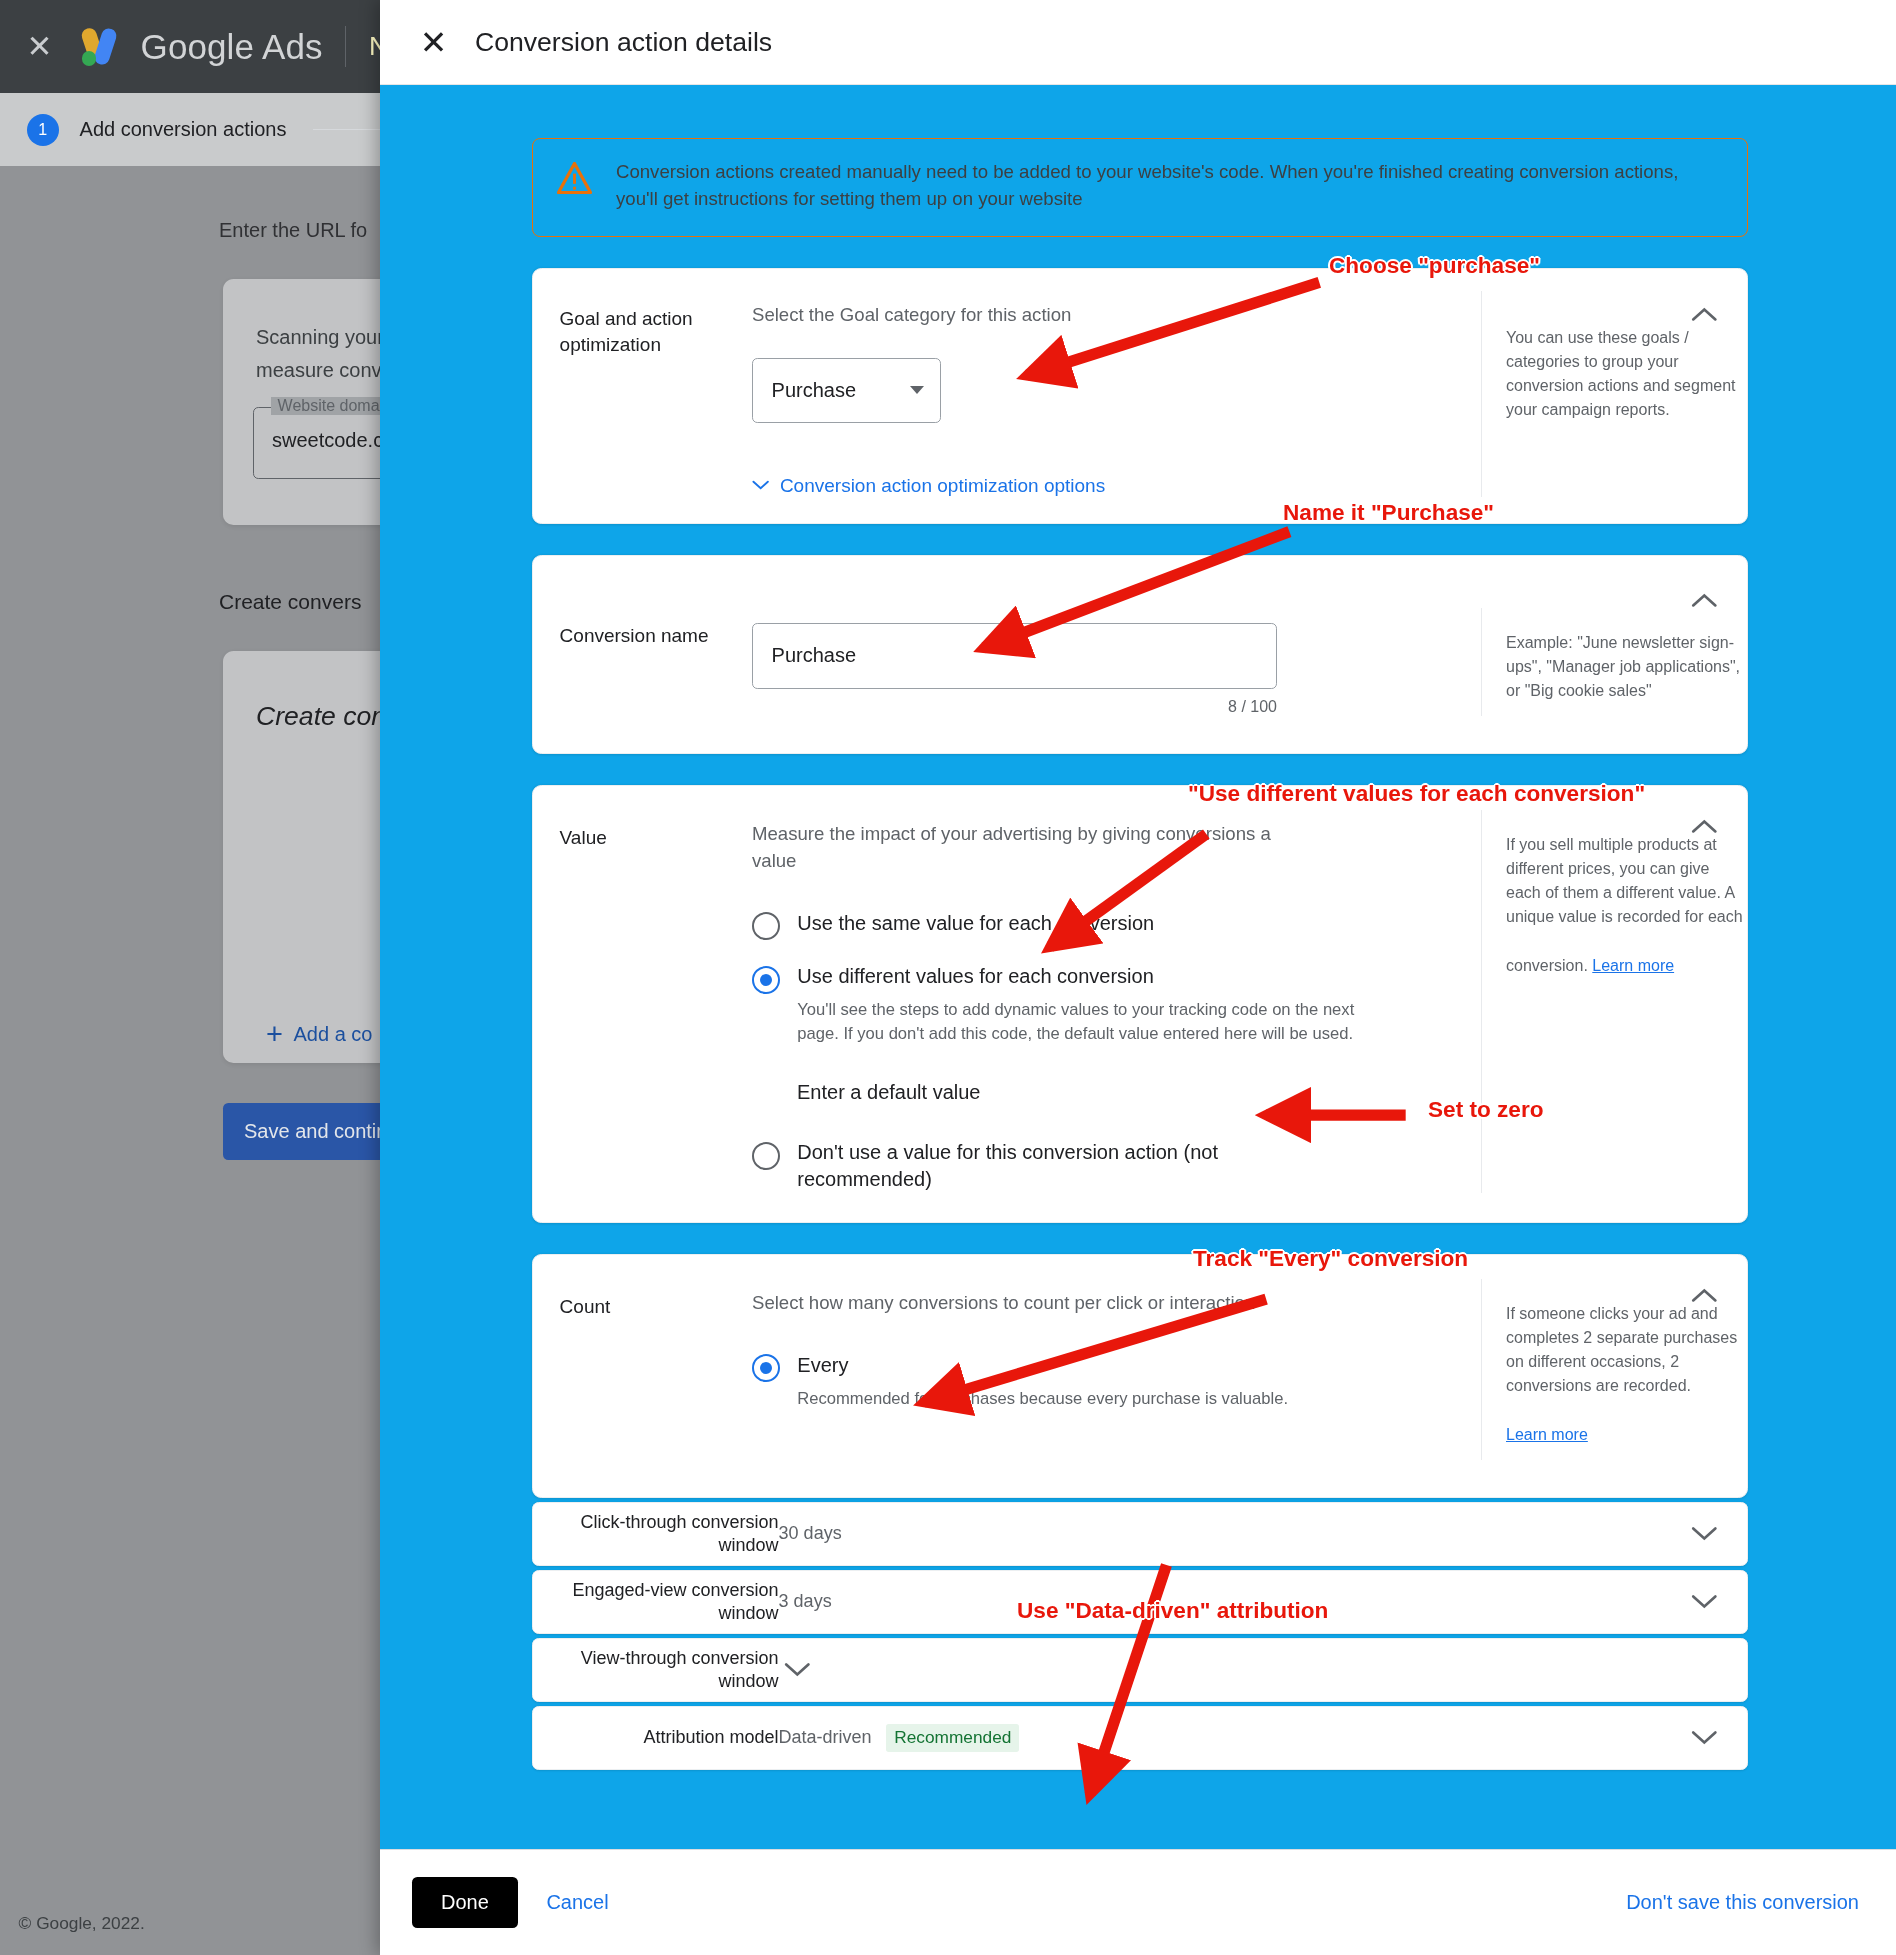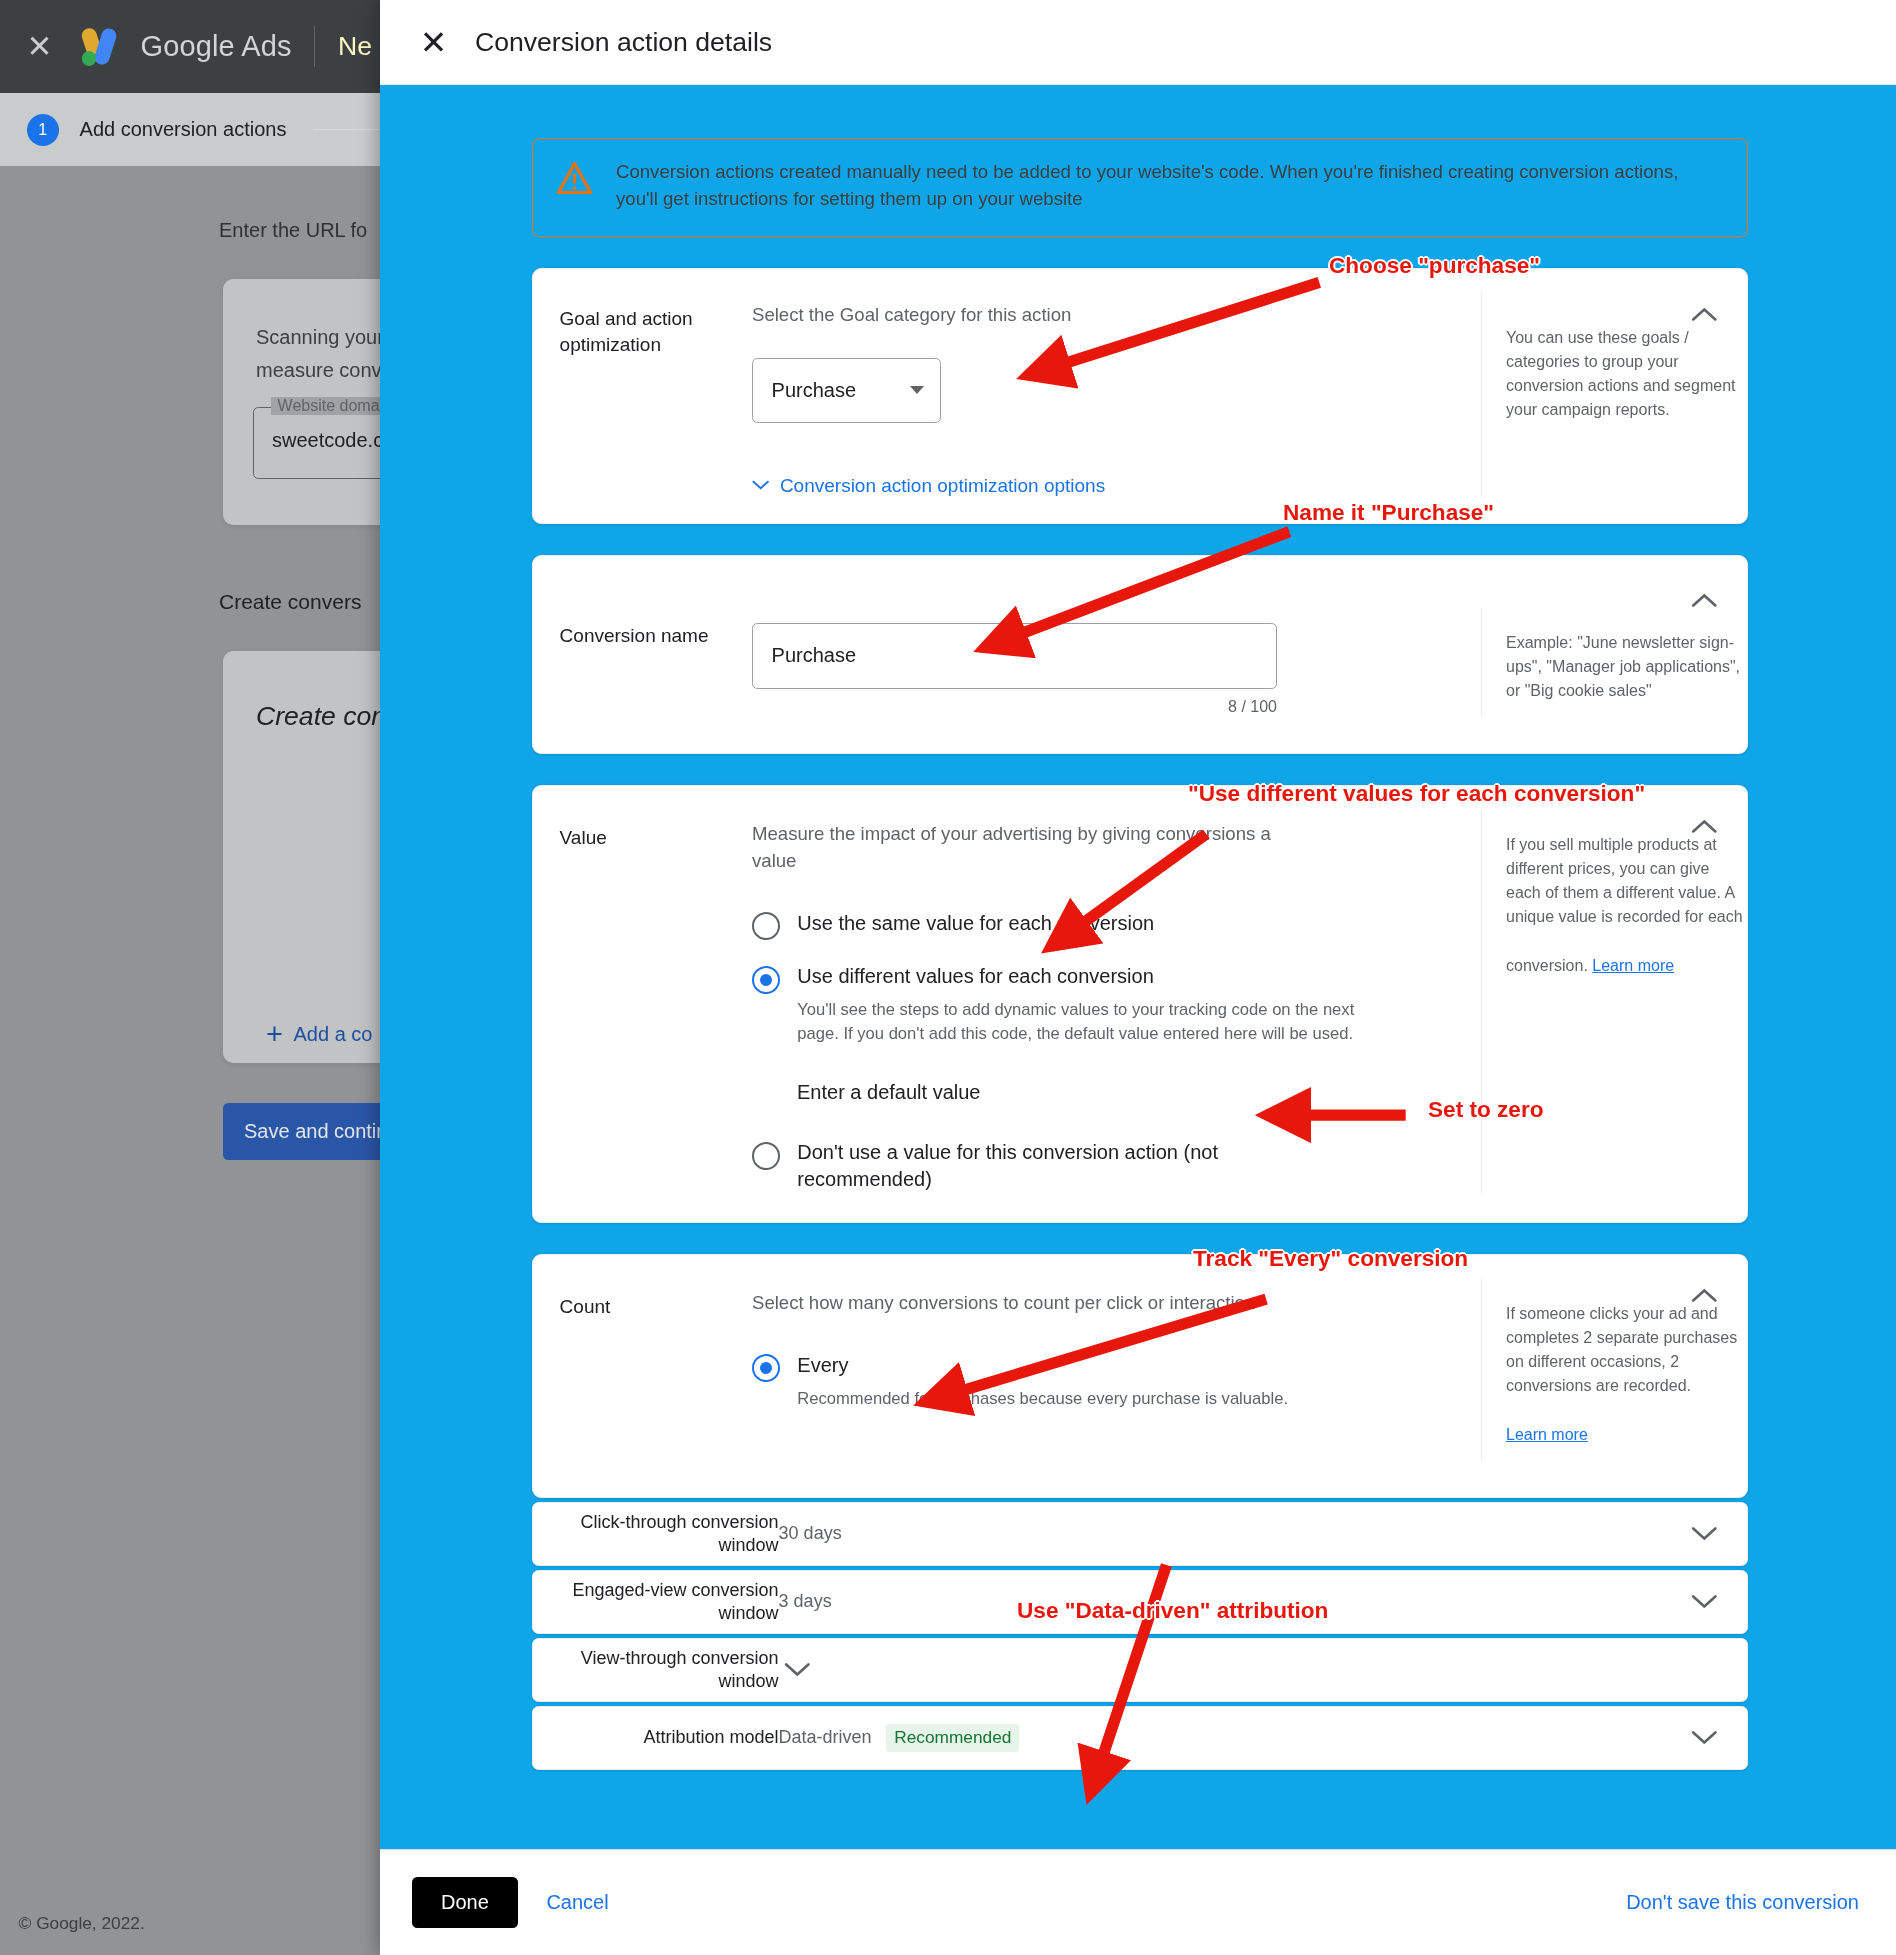--- a/index.html
+++ b/index.html
@@ -31,21 +31,21 @@
     background:#4285f4; border-radius:7.3px; transform: rotate(18deg); transform-origin:50% 50%;
   }
   .ads-logo .bar-yellow {
     position:absolute; left:6.6px; top:1.3px; width:14.6px; height:29px;
     background:#e0a82e; border-radius:7.3px; transform: rotate(-18deg); transform-origin:50% 50%;
   }
   .ads-logo .dot-green {
     position:absolute; left:4px; top:24px; width:14.6px; height:14.6px;
     border-radius:50%; background:#34a853;
   }
-  #bg-topbar .brand { color:#d2d4d6; font-size:29px; letter-spacing:0.1px; }
+  #bg-topbar .brand { color:#d2d4d6; font-size:35px; letter-spacing:0.1px; }
   #bg-topbar .divider { width:1.3px; height:41px; background:#5f6368; margin:0 22.6px; }
   #bg-topbar .acct { color:#fef9c3; font-size:26.6px; }
 
   #bg-overlay {
     position:absolute; left:0; top:93px; width:1897px; height:1862px;
     background:rgba(60,64,67,0.55);
   }
   #bg-stepper {
     position:absolute; left:0; top:93px; width:1897px; height:73px;
     background:rgba(248,249,250,0.55); display:flex; align-items:center; padding-left:26.6px;

